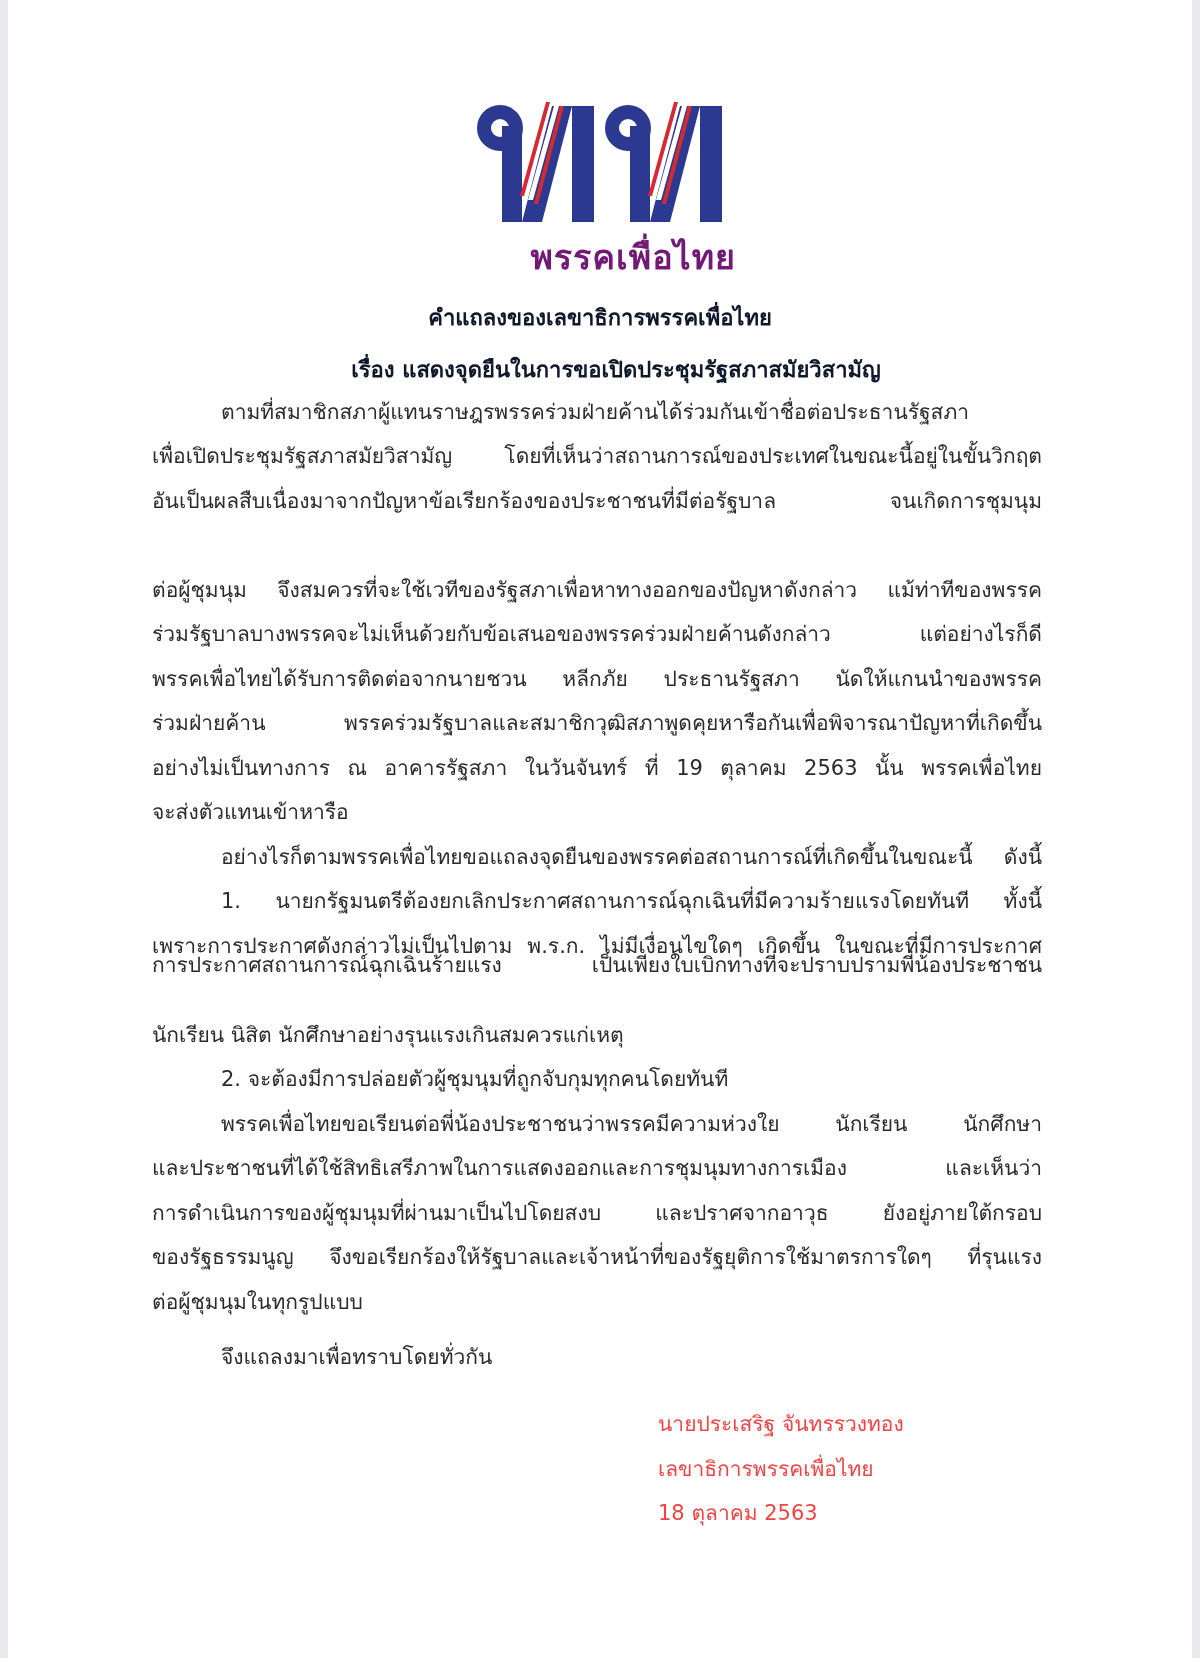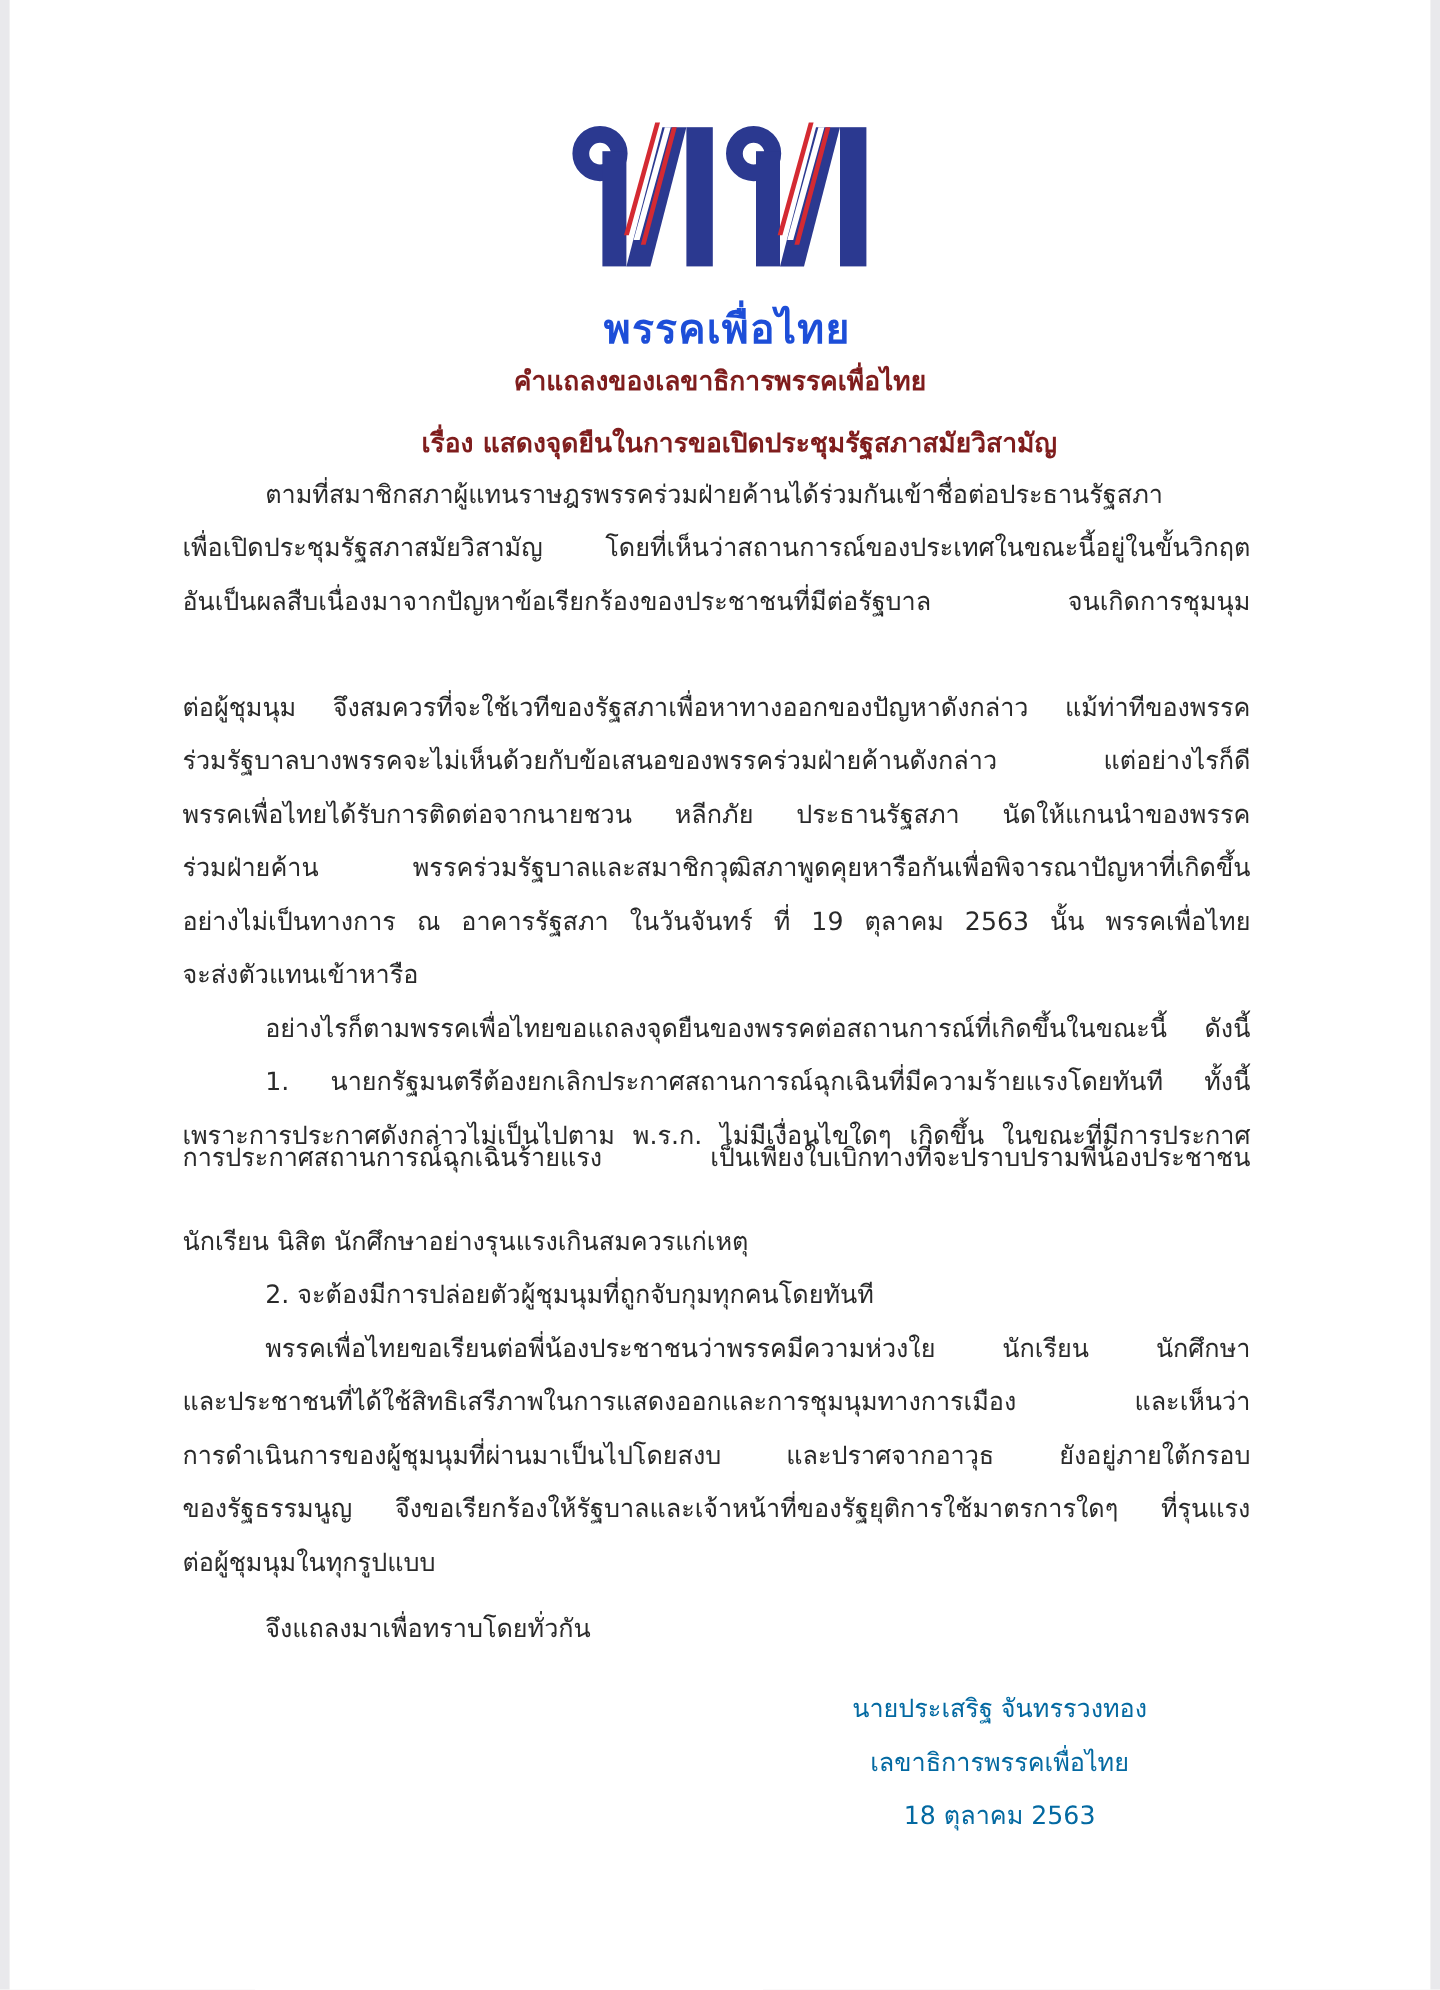--- a/index.html
+++ b/index.html
@@ -10,40 +10,40 @@
   }
   .page {
     position:absolute; left:8px; top:0; width:1184px; height:1658px;
     background:#ffffff;
   }
   .logo {
     position:absolute; left:468px; top:100px; width:260px; height:180px;
   }
   .logo svg { display:block; }
   .logo-text {
-    position:absolute; left:0; top:147px; width:260px; text-align:center;
-    color:#1d4ed8; font-weight:bold; font-size:34px; letter-spacing:1px;
+    position:absolute; left:0; top:130px; width:260px; text-align:right;
+    color:#701a75; font-weight:bold; font-size:34px; letter-spacing:1px;
     font-family:"DejaVu Sans", sans-serif;
   }
   .title {
     position:absolute; left:0; width:1184px; text-align:center;
-    color:#7f1d1d; font-weight:bold; font-size:22px;
+    color:#0f172a; font-weight:bold; font-size:22px;
   }
   .title-1 { top:300px; }
   .title-2 { top:352px;margin-left:16px; }
   .body-line {
     position:absolute; left:144px; width:890px;
     color:#2a2a2a; font-size:21px; white-space:nowrap;
     text-align:justify; text-align-last:justify;
   }
   .body-line.last { text-align-last:left; }
   .body-line.indent { left:213px; width:821px; }
   .sig {
-    position:absolute; left:650px; width:350px; text-align:center;
-    color:#0369a1; font-size:21px;
+    position:absolute; left:650px; width:350px; text-align:left;
+    color:#ef4444; font-size:21px;
   }
 </style>
 </head>
 <body>
 
 <div class="page">
 
   <div class="logo">
     <svg width="260" height="130" viewBox="0 0 260 130">
 

